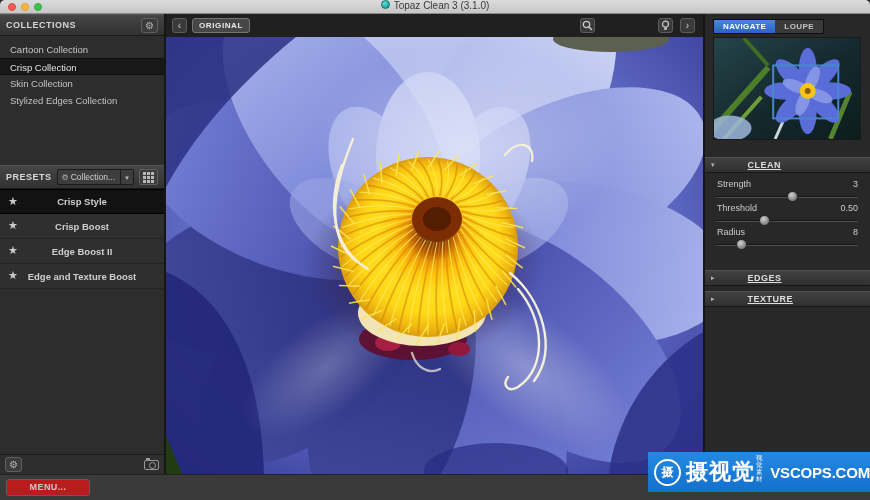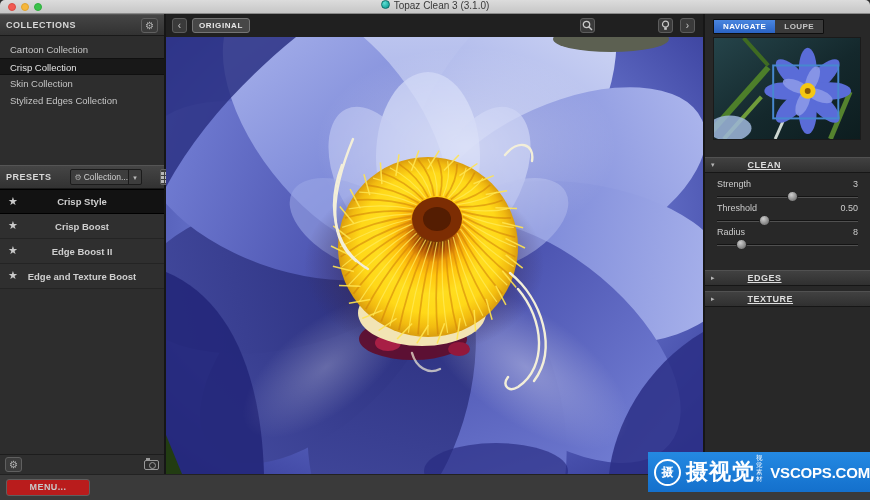--- a/index.html
+++ b/index.html
@@ -41,21 +41,21 @@
     text-align:center; cursor:pointer; }
   .spacer { flex:1; }
 
   
   .coll-item { height:17px; line-height:17px; padding-left:10px; font-size:9.5px;
     color:#c5c5c5; cursor:pointer; }
   .coll-item.selected { background:#181818; color:#e2e2e2;
     border-top:1px solid #101010; border-bottom:1px solid #101010; }
 
   
-  .presets-header { margin-top:56px; height:24px; gap:18px; }
+  .presets-header { margin-top:56px; height:24px; gap:5px; }
   .dropdown { height:16px; flex:1; background:#3d3d3d; border:1px solid #1b1b1b;
     border-radius:2px; display:flex; align-items:center; cursor:pointer; }
   .dd-gear { font-size:8px; color:#aaa; padding:0 2px 0 4px; }
   .dd-label { font-size:8.5px; color:#d0d0d0; flex:1; white-space:nowrap; overflow:hidden; }
   .dd-caret { width:13px; text-align:center; font-size:7px; color:#bbb;
     border-left:1px solid #1b1b1b; align-self:stretch; line-height:15px; }
   .grid-btn { width:19px; height:16px; background:#3c3c3c; border:1px solid #5f5f5f;
     border-radius:2px; display:grid; grid-template-columns:repeat(3,3px);
     grid-template-rows:repeat(3,3px); gap:1px; place-content:center; cursor:pointer; }
   .grid-btn span { background:#b8b8b8; }

